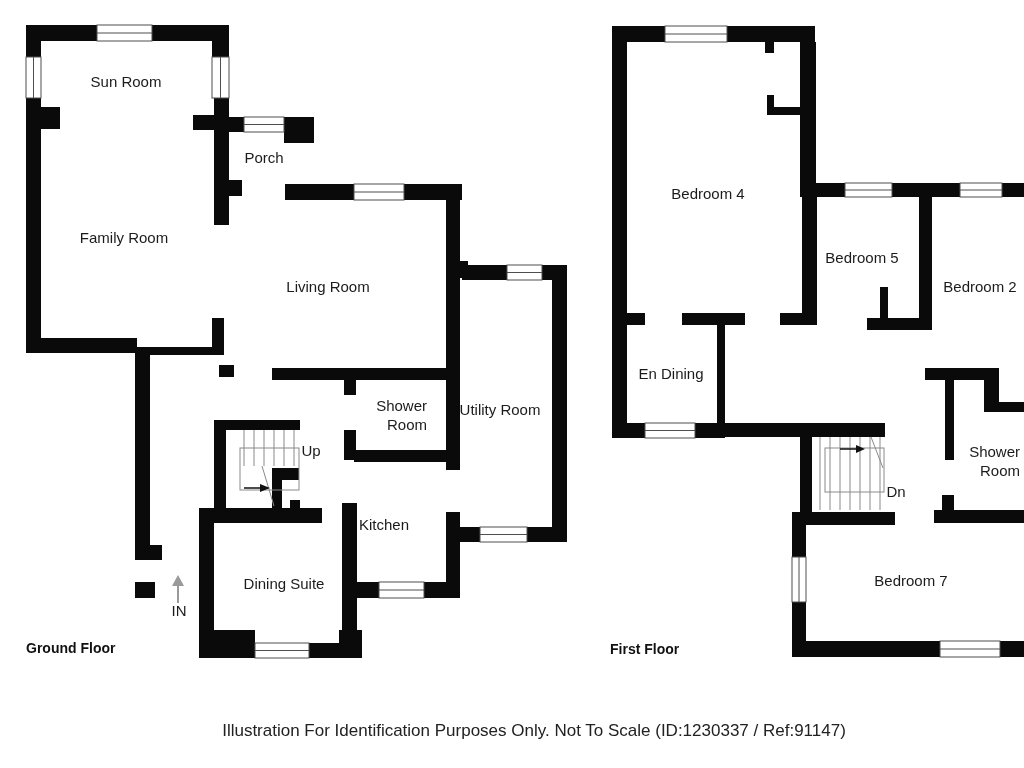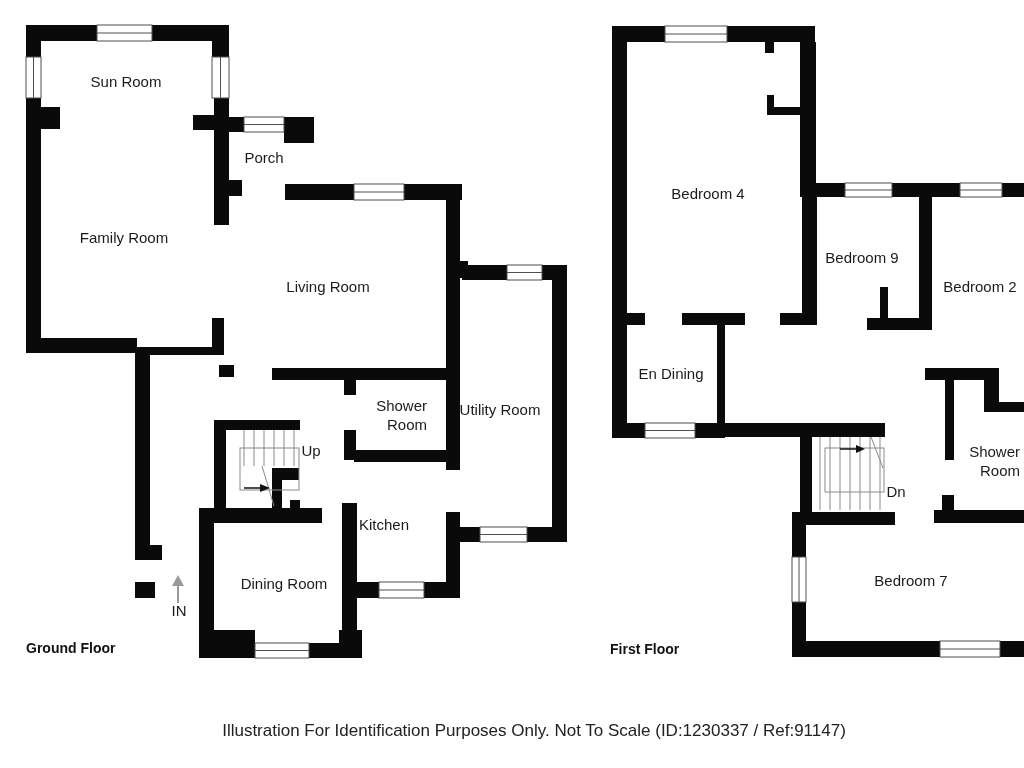--- a/index.html
+++ b/index.html
@@ -186,26 +186,26 @@
   </svg>
 
   <div class="lbl" style="left:104px;top:82px">Sun Room</div>
   <div class="lbl" style="left:242px;top:158px">Porch</div>
   <div class="lbl" style="left:102px;top:238px">Family Room</div>
   <div class="lbl" style="left:306px;top:287px">Living Room</div>
   <div class="lbl wrap" style="left:375px;top:416px">Shower Room</div>
   <div class="lbl" style="left:478px;top:410px">Utility Room</div>
   <div class="lbl" style="left:289px;top:451px">Up</div>
   <div class="lbl" style="left:362px;top:525px">Kitchen</div>
-  <div class="lbl" style="left:262px;top:584px">Dining Room</div>
+  <div class="lbl" style="left:262px;top:584px">Dining Suite</div>
   <div class="lbl" style="left:157px;top:611px">IN</div>
   <div class="floor-title" style="left:4px;top:640px">Ground Floor</div>
 
   <div class="lbl" style="left:686px;top:194px">Bedroom 4</div>
-  <div class="lbl" style="left:840px;top:258px">Bedroom 9</div>
+  <div class="lbl" style="left:840px;top:258px">Bedroom 5</div>
   <div class="lbl" style="left:958px;top:287px">Bedroom 2</div>
   <div class="lbl" style="left:649px;top:374px">En Dining</div>
   <div class="lbl wrap" style="left:968px;top:462px">Shower Room</div>
   <div class="lbl" style="left:874px;top:492px">Dn</div>
   <div class="lbl" style="left:889px;top:581px">Bedroom 7</div>
   <div class="floor-title" style="left:588px;top:641px">First Floor</div>
 
   <div class="caption">Illustration For Identification Purposes Only. Not To Scale (ID:1230337 / Ref:91147)</div>
 </div>
 

